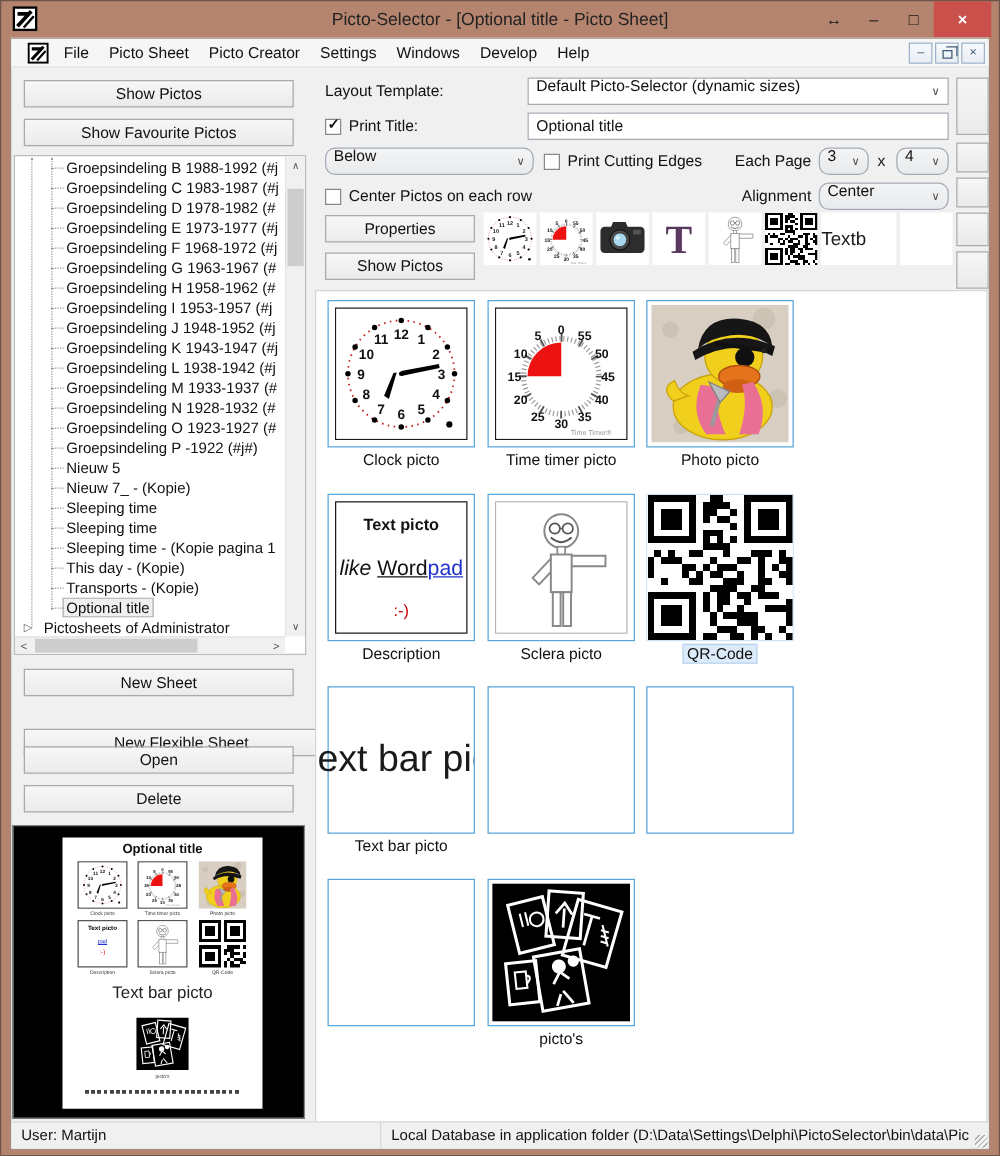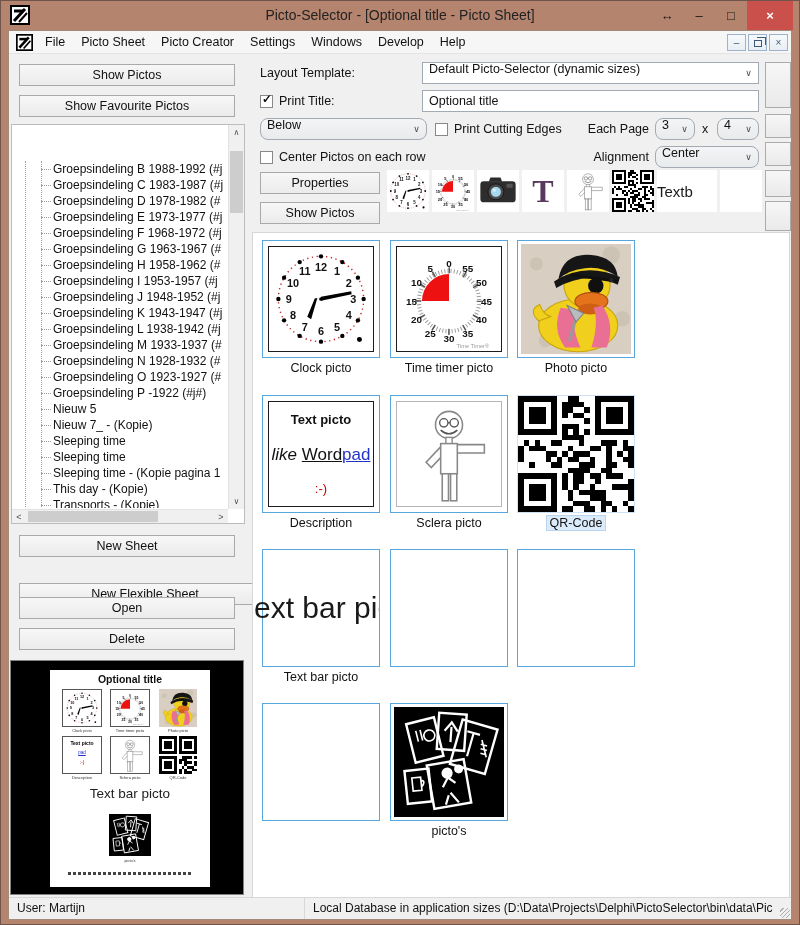--- a/index.html
+++ b/index.html
@@ -11,42 +11,42 @@
   .app-icon { position:absolute; left:9px; top:4px; width:20px; height:20px; }
   .title-text { position:absolute; left:0; right:0; top:0; height:29px; line-height:29px; text-align:center; font-size:14px; color:#222; }
   .tb-btns { position:absolute; right:6px; top:0; height:29px; display:flex; align-items:stretch; }
   .tb-btn { width:32px; display:flex; align-items:center; justify-content:center; font-size:13px; color:#161616; }
   .tb-close { width:46px; background:#c9504b; color:#fff; font-size:13px; font-weight:bold; }
 
   
   .client { position:absolute; left:7px; right:7px; top:29px; bottom:4px; background:#f0f0f0; border:1px solid #a38b7b; overflow:hidden; }
 
   
-  .menubar { position:absolute; left:0; top:0; right:0; height:23px; background:#f6f6f6; border-bottom:1px solid #e4e4e4; display:flex; align-items:center; padding-left:7px; }
+  .menubar { position:absolute; left:0; top:0; right:0; height:23px; background:#f6f6f6; border-bottom:1px solid #e4e4e4; display:flex; align-items:center; padding-left:13px; }
   .menu-icon { width:17px; height:17px; margin-right:4px; }
   .menu-item { padding:3px 8px; font-size:12.5px; color:#111; }
   .mdi-btns { position:absolute; right:3px; top:3px; display:flex; gap:2px; }
   .mdi-btn { width:19px; height:17px; border:1px solid #9db3cb; background:linear-gradient(#f7fafc,#e8eef4); color:#3f5a74; font-size:10px; display:flex; align-items:center; justify-content:center; }
   .ico-restore { width:8px; height:7px; border:1px solid #3f5a74; position:relative; margin-top:2px; }
   .ico-restore::before { content:""; position:absolute; left:2px; top:-4px; width:8px; height:7px; border:1px solid #3f5a74; border-left:none; border-bottom:none; }
 
   
   .btn { position:absolute; background:linear-gradient(180deg,#f7f7f7,#ebebeb); border:1px solid #a9a9a9; font-size:12.5px; color:#111; display:flex; align-items:center; justify-content:center; }
   .label { position:absolute; height:22px; font-size:12.5px; color:#111; display:flex; align-items:center; }
   .combo { position:absolute; height:22px; background:#fff; border:1px solid #a3aab3; font-size:12.5px; color:#111; display:flex; align-items:center; padding:0 20px 8px 6px; white-space:nowrap; overflow:hidden; }
   .combo.gray { background:linear-gradient(#f3f4f5,#e8eaec);border-radius:8px; }
   .combo .arr { position:absolute; right:2px; top:0; bottom:0; width:15px; display:flex; align-items:center; justify-content:center; font-size:9px; color:#4a4a4a; }
   .input { position:absolute; height:22px; background:#fff; border:1px solid #a3aab3; font-size:12.5px; color:#111; display:flex; align-items:center; padding:0 6px; }
   .chk { position:absolute; display:flex; align-items:center; gap:6px; font-size:12.5px; color:#111; height:16px; }
   .chk .box { width:13px; height:13px; background:#fff; border:1px solid #888; position:relative; flex:none; }
   .chk.checked .box span { position:absolute; left:1px; top:-4px; font-size:12px; font-weight:bold; color:#111; }
 
   
   .tree { position:absolute; left:2px; top:93px; width:234px; height:400px; background:#fff; border:1px solid #bcbcbc; }
-  .tree-view { position:absolute; left:1px; top:1px; right:16px; bottom:15px; overflow:hidden;margin-top:35px; }
+  .tree-view { position:absolute; left:1px; top:1px; right:16px; bottom:15px; overflow:hidden; }
   .guide { position:absolute; border-left:1px dotted #9a9a9a; top:0; }
   .tree-item { height:16px; line-height:16px; font-size:12px; white-space:nowrap; position:relative; padding-left:40px; color:#111; overflow:hidden; }
   .tree-item::before { content:""; position:absolute; left:28px; top:8px; width:10px; border-top:1px dotted #9a9a9a; }
   .tree-item.selected span { background:#efefef; border:1px solid #aeaeae; padding:0 2px; margin-left:-3px; }
   .tree-root { height:16px; line-height:16px; font-size:12px; white-space:nowrap; padding-left:22px; position:relative; color:#111; }
   .tree-root .tri { position:absolute; left:6px; top:0; font-size:9px; color:#666; }
   .vscroll { position:absolute; right:0; top:0; width:16px; bottom:14px; background:#f0f0f0; border-left:1px solid #e2e2e2; }
   .hscroll { position:absolute; left:0; right:16px; bottom:0; height:14px; background:#f0f0f0; border-top:1px solid #e2e2e2; }
   .sb-arrow { position:absolute; color:#505050; display:flex; align-items:center; justify-content:center; }
   .thumb { position:absolute; background:#cdcdcd; }
@@ -1102,19 +1102,19 @@
               <use href="#g-pictos"></use>
             </svg>
           </div>
       </div>
       <div class="cap" style="left:137px;top:591px">picto's</div>
     </div>
 
     <div class="statusbar">
       <div class="sb-left">User: Martijn</div>
       <div class="sb-main">
-        <span>Local Database in application sizes (D:\Data\Projects\Delphi\PictoSelector\bin\data\Pic</span>
+        <span>Local Database in application folder (D:\Data\Settings\Delphi\PictoSelector\bin\data\Pic</span>
         <span class="grip"></span>
       </div>
     </div>
 
   </div>
 </div>
 
 </body></html>

